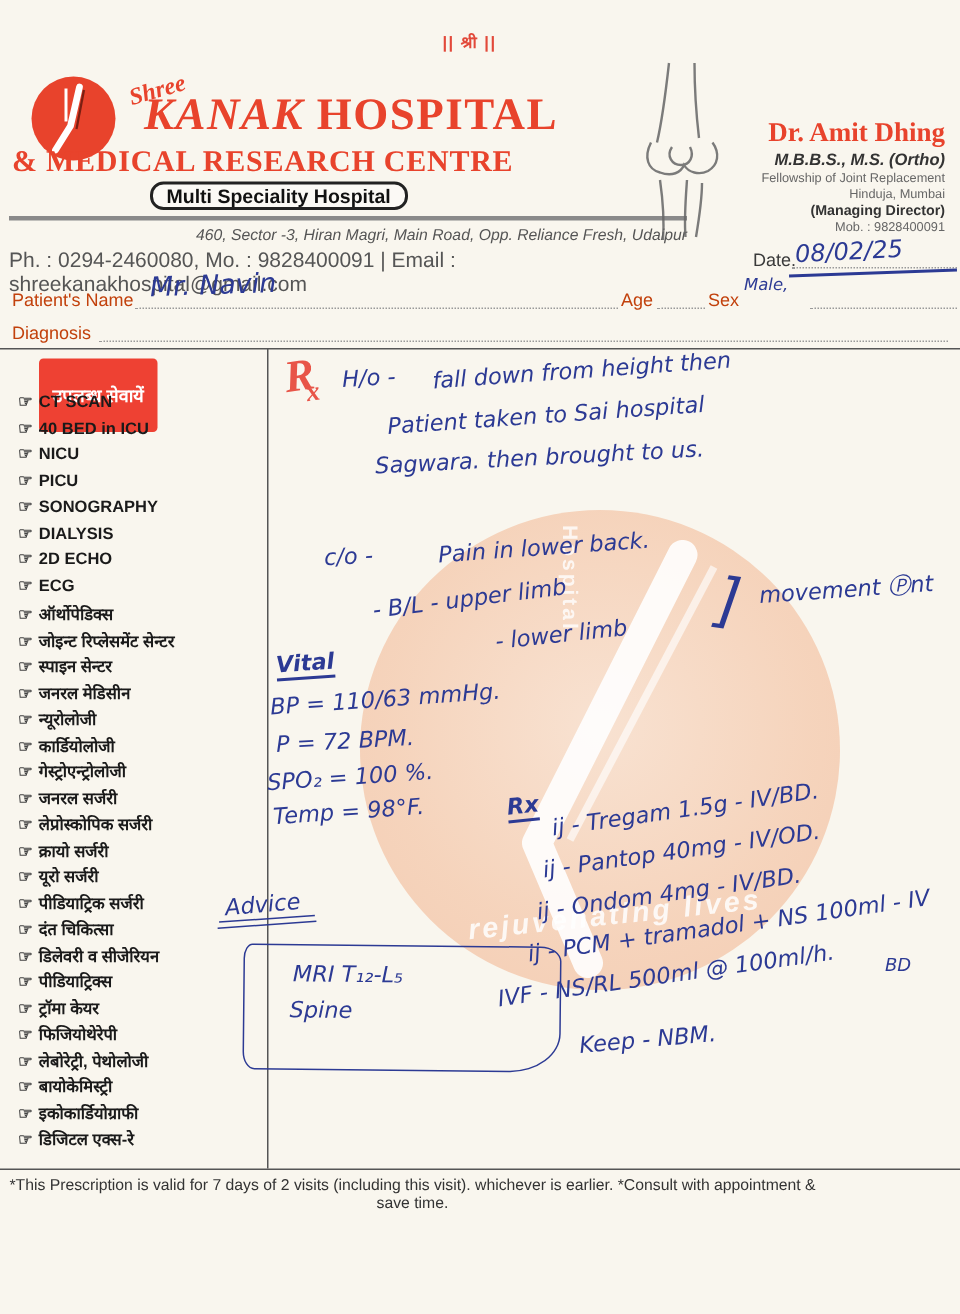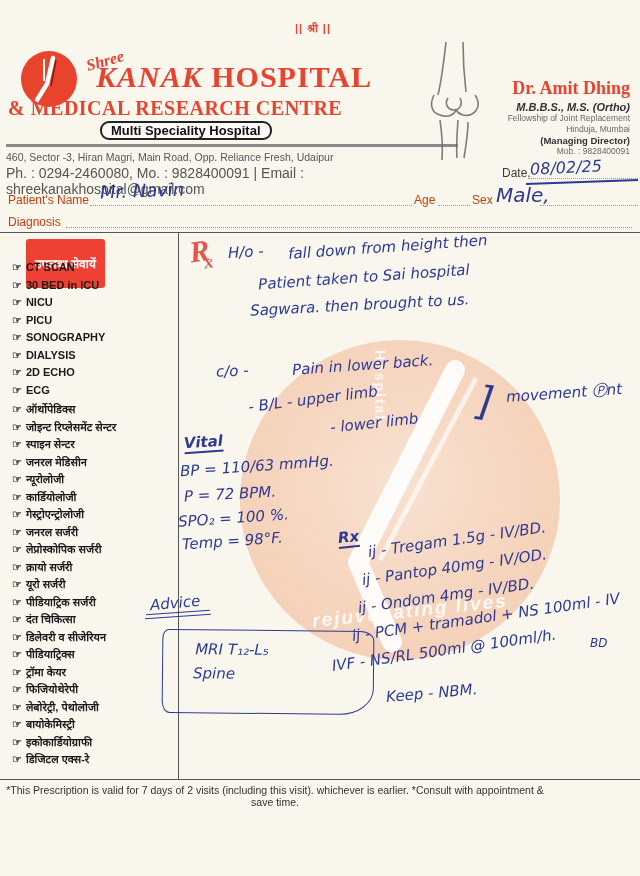--- a/index.html
+++ b/index.html
@@ -7,21 +7,21 @@
          font-family:"Liberation Sans",sans-serif;color:#333;}
   .a{position:absolute;}
   
   .invocation{left:238px;top:20px;width:150px;text-align:center;color:#e2493a;font-weight:bold;font-size:11px;letter-spacing:1px;}
   .brand-shree{left:86px;top:52px;color:#e8432c;font-family:"Liberation Serif",serif;font-weight:bold;font-style:italic;font-size:16px;transform:rotate(-16deg);}
   .brand-name{left:96px;top:60px;color:#e8432c;font-family:"Liberation Serif",serif;font-weight:bold;font-size:30px;letter-spacing:1px;}
   .brand-name .it{font-style:italic;}
   .brand-sub{left:8px;top:97px;color:#e8432c;font-family:"Liberation Serif",serif;font-weight:bold;font-size:20px;letter-spacing:0.5px;}
   .brand-tag{left:100px;top:121px;border:2px solid #222;border-radius:9px;padding:0 9px;font-size:13px;font-weight:bold;color:#111;background:rgba(255,255,255,.4);}
   .hdr-rule{left:6px;top:144px;width:452px;border-top:3px solid #8a8a8a;}
-  .addr{left:6px;top:151px;width:452px;text-align:left;font-size:10.5px;color:#555;}
+  .addr{left:6px;top:151px;width:452px;text-align:right;font-size:10.5px;color:#555;font-style:italic;}
   .contact{left:6px;top:165px;width:460px;font-size:14px;color:#555;}
   .doctor{right:10px;top:78px;text-align:right;}
   .doc-name{color:#e8432c;font-family:"Liberation Serif",serif;font-weight:bold;font-size:18px;}
   .doc-deg{font-size:11px;font-weight:bold;font-style:italic;color:#333;margin-top:2px;}
   .doc-small{font-size:8.5px;color:#666;line-height:11px;}
   .doc-role{font-size:9.5px;font-weight:bold;color:#333;}
   
   .lbl{font-size:12px;color:#c2410c;}
   .dots{border-bottom:1.5px dotted #999;height:15px;}
   .hw{font-family:"DejaVu Sans",cursive;font-style:italic;color:#2c3a94;}
@@ -113,33 +113,33 @@
   <div class="a dots" style="left:528px;top:163px;width:110px;"></div>
   <div class="a hw date-val">08/02/25</div>
   <div class="a date-pen"></div>
 
   <div class="a lbl" style="left:8px;top:193px;">Patient's Name</div>
   <div class="a dots" style="left:90px;top:190px;width:322px;"></div>
   <div class="a hw hwl" style="left:100px;top:180px;font-size:18px;transform:rotate(-2deg);">Mr. Navin</div>
   <div class="a lbl" style="left:414px;top:193px;">Age</div>
   <div class="a dots" style="left:438px;top:190px;width:32px;"></div>
   <div class="a lbl" style="left:472px;top:193px;">Sex</div>
-  <div class="a hw hwl" style="left:496px;top:183px;font-size:20px;">Male,</div>
+  <div class="a hw hwl" style="left:496px;top:183px;font-size:11px;">Male,</div>
   <div class="a dots" style="left:540px;top:190px;width:98px;"></div>
   <div class="a lbl" style="left:8px;top:215px;">Diagnosis</div>
   <div class="a dots" style="left:66px;top:212px;width:566px;"></div>
 
   <div class="a rule-top"></div>
   <div class="a v-divider"></div>
   <div class="a rule-bottom"></div>
 
   <div class="a svc-title">उपलब्ध सेवायें</div>
   <div class="a services" id="services-list">
       <div class="svc"><span class="svc-ic">☞</span><span>CT SCAN</span></div>
-      <div class="svc"><span class="svc-ic">☞</span><span>30 BED in ICU</span></div>
+      <div class="svc"><span class="svc-ic">☞</span><span>40 BED in ICU</span></div>
       <div class="svc"><span class="svc-ic">☞</span><span>NICU</span></div>
       <div class="svc"><span class="svc-ic">☞</span><span>PICU</span></div>
       <div class="svc"><span class="svc-ic">☞</span><span>SONOGRAPHY</span></div>
       <div class="svc"><span class="svc-ic">☞</span><span>DIALYSIS</span></div>
       <div class="svc"><span class="svc-ic">☞</span><span>2D ECHO</span></div>
       <div class="svc"><span class="svc-ic">☞</span><span>ECG</span></div>
       <div class="svc"><span class="svc-ic">☞</span><span>ऑर्थोपेडिक्स</span></div>
       <div class="svc"><span class="svc-ic">☞</span><span>जोइन्ट रिप्लेसमेंट सेन्टर</span></div>
       <div class="svc"><span class="svc-ic">☞</span><span>स्पाइन सेन्टर</span></div>
       <div class="svc"><span class="svc-ic">☞</span><span>जनरल मेडिसीन</span></div>

